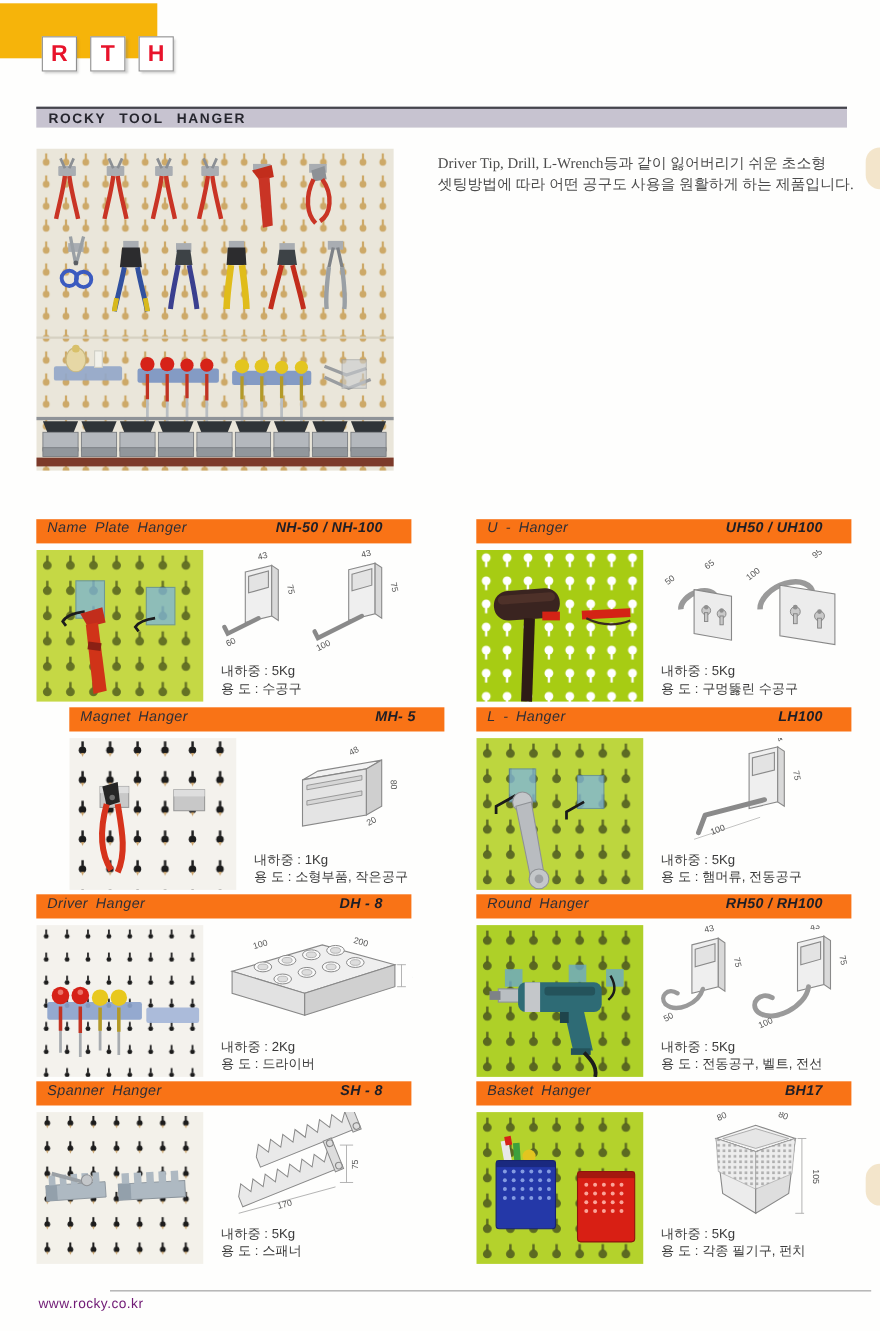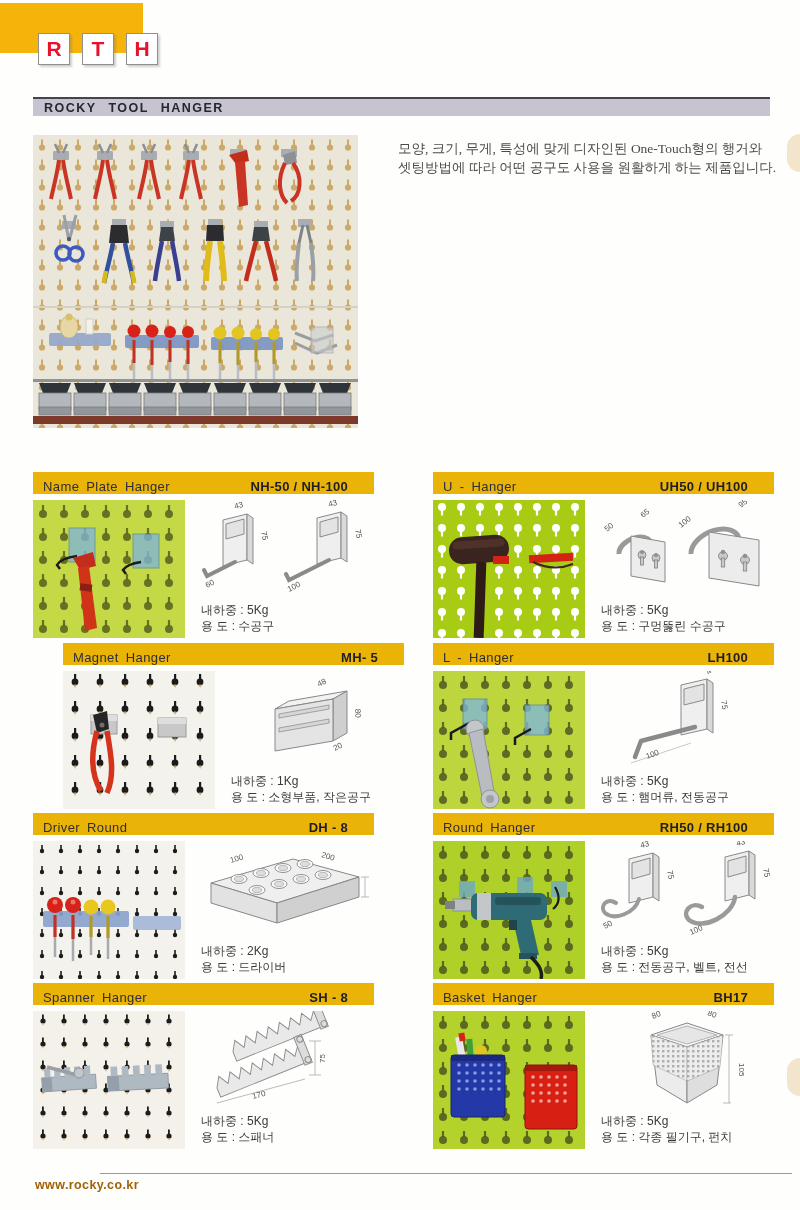--- a/index.html
+++ b/index.html
@@ -17,37 +17,37 @@
   .title-bar span{font-size:12.5px;font-weight:bold;color:#26262e;letter-spacing:1.5px;
                   word-spacing:7px;padding-left:11px;}
   
   .hero-photo{position:absolute;left:33px;top:135px;width:325px;height:293px;}
   .intro{position:absolute;left:398px;top:139px;width:378px;
          font-family:"Liberation Serif",serif;font-size:13.5px;line-height:19px;color:#4b4b4b;}
   .side-tab{position:absolute;right:0;width:13px;height:38px;background:#f1e0c2;
             border-radius:19px 0 0 19px;opacity:.85;}
   
   .sec{position:absolute;width:341px;}
-  .sec-bar{height:22px;background:#eab308;display:flex;align-items:flex-end;
-           justify-content:space-between;padding:0 26px 0 10px;}
+  .sec-bar{height:22px;background:#f97316;display:flex;align-items:flex-start;
+           justify-content:space-between;padding:0 26px 0 10px;font-style:italic;}
   .sec-name{font-size:13px;color:#2e2e36;letter-spacing:.4px;word-spacing:3px;}
   .sec-model{font-size:13px;font-weight:bold;color:#1e1e26;letter-spacing:.3px;}
   .sec-body{display:flex;margin-top:6px;}
   .sec-photo{width:152px;height:138px;flex:none;}
   .sec-photo svg,.hero-photo svg,.sec-diagram svg{display:block;}
   .sec-right{flex:1;padding-left:4px;display:flex;flex-direction:column;}
   .sec-diagram{height:100px;}
   .sec-specs{margin-top:2px;padding-left:12px;font-size:12px;color:#3a3a3a;line-height:16px;}
   
   .dim{font-size:8px;fill:#555;font-family:"Liberation Sans",sans-serif;}
   
   .footer-line{position:absolute;left:100px;top:1173px;width:692px;height:0;
                border-top:1.5px solid #9a9a9a;}
-  .footer-url{position:absolute;left:35px;top:1178px;font-size:12.5px;font-weight:bold;
-              color:#a16207;letter-spacing:.4px;}
+  .footer-url{position:absolute;left:35px;top:1178px;font-size:12.5px;font-weight:normal;
+              color:#701a75;letter-spacing:.4px;}
 </style>
 </head>
 <body>
 
 <div class="page">
 
   <div class="logo-yellow"></div>
   <div class="logo-boxes">
     <div class="logo-box">R</div>
     <div class="logo-box">T</div>
@@ -196,21 +196,21 @@
             <use href="#binrow" x="210"></use>
           <use href="#binrow" x="245"></use>
             <use href="#binrow" x="280"></use>
         </g>
       </g>
       <rect x="0" y="281" width="325" height="8" fill="#7c3a2a"></rect>
     </svg>
   </div>
 
   <div class="intro">
-    <div>모양, 크기, 무게, 특성에 맞게 디자인된 One-Touch형의 행거와</div>
+    <div>Driver Tip, Drill, L-Wrench등과 같이 잃어버리기 쉬운 초소형</div>
     <div>셋팅방법에 따라 어떤 공구도 사용을 원활하게 하는 제품입니다.</div>
   </div>
 
   <div class="side-tab" style="top:134px;"></div>
   <div class="side-tab" style="top:1058px;"></div>
 
   <div class="sec" style="left:33px;top:472px;">
     <div class="sec-bar">
       <span class="sec-name">Name Plate Hanger</span>
       <span class="sec-model">NH-50  /  NH-100</span>
@@ -429,21 +429,21 @@
         <div class="sec-specs">
           <div>내하중 : 5Kg</div>
           <div>용  도 : 햄머류, 전동공구</div>
         </div>
       </div>
     </div>
   </div>
 
   <div class="sec" style="left:33px;top:813px;">
     <div class="sec-bar">
-      <span class="sec-name">Driver  Round</span>
+      <span class="sec-name">Driver  Hanger</span>
       <span class="sec-model">DH - 8</span>
     </div>
     <div class="sec-body">
       <div class="sec-photo">
         <svg width="152" height="138" viewBox="0 0 152 138">
           <defs>
               <pattern id="p4" width="19" height="21" patternUnits="userSpaceOnUse">
             <rect width="19" height="21" fill="#f4f2ed"></rect>
             <rect x="8.2" y="4" width="1.6" height="4" fill="#1c1c1c"></rect>
             <circle cx="9" cy="10" r="2.2" fill="#1c1c1c"></circle>

